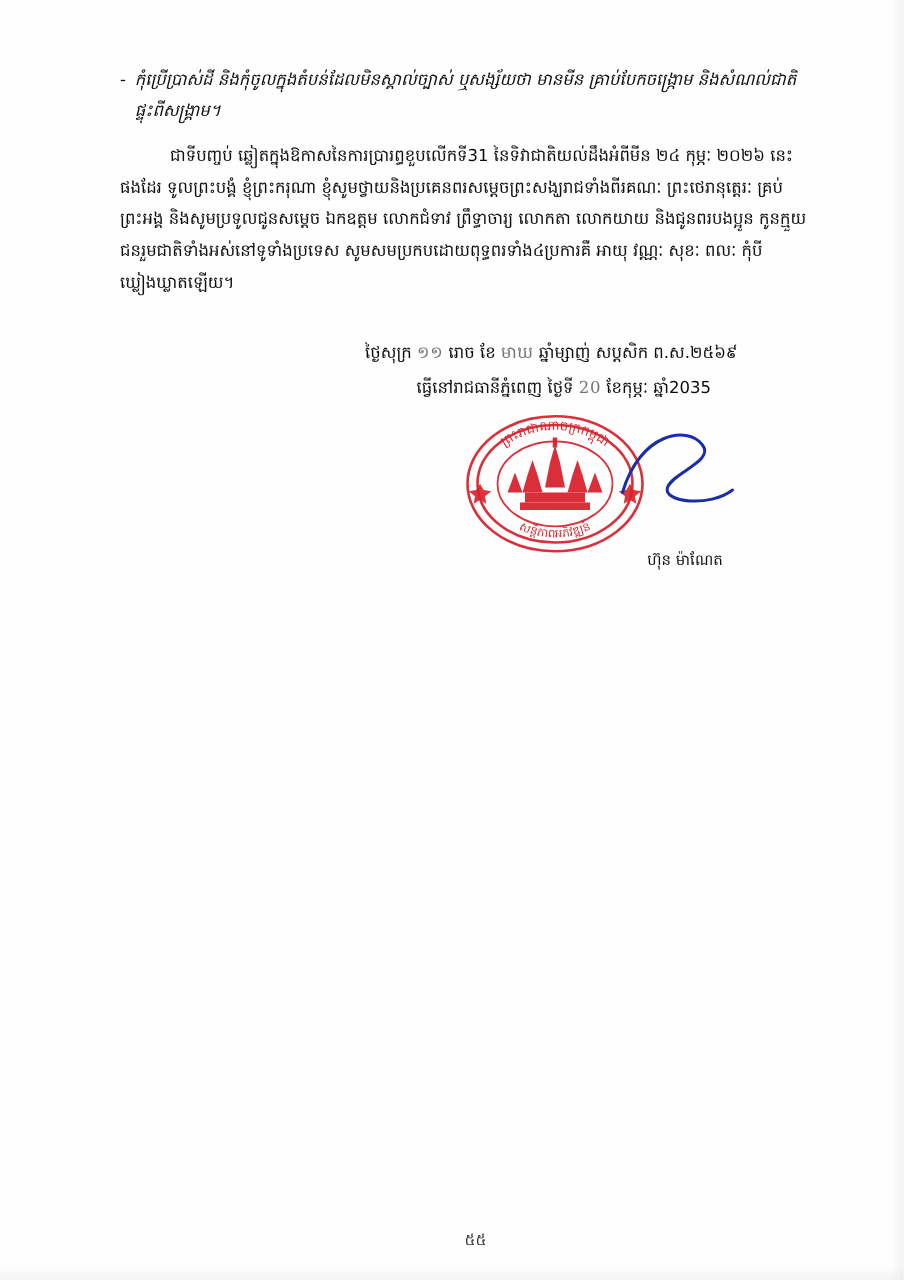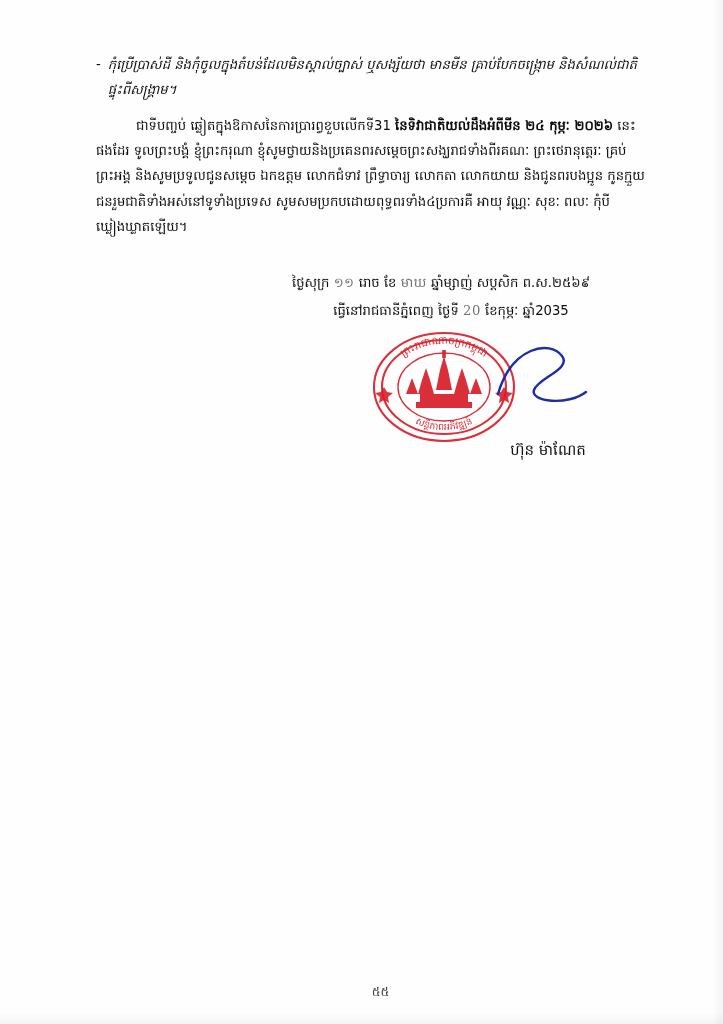--- a/index.html
+++ b/index.html
@@ -47,21 +47,21 @@
   .bullet-text {
     flex: 1 1 auto;
     font-style: italic;
   }
 
   .para {
     margin-top: 10px;
     text-indent: 40px;
   }
   .para .bold-run {
-    font-weight: bold;
+    font-weight: normal;
   }
 
   
   .date-block {
     position: absolute;
     left: 96px;
     top: 270px;
     width: 560px;
     font-size: 13.2px;
     line-height: 1.95;
@@ -107,21 +107,21 @@
     width: 130px;
     height: 80px;
   }
 
   .sig-name {
     position: absolute;
     left: 108px;
     top: 122px;
     width: 200px;
     text-align: center;
-    font-size: 15px;
+    font-size: 12px;
     color: #111;
   }
 
   
   .page-number {
     position: absolute;
     left: 0;
     right: 0;
     top: 984px;
     text-align: center;

